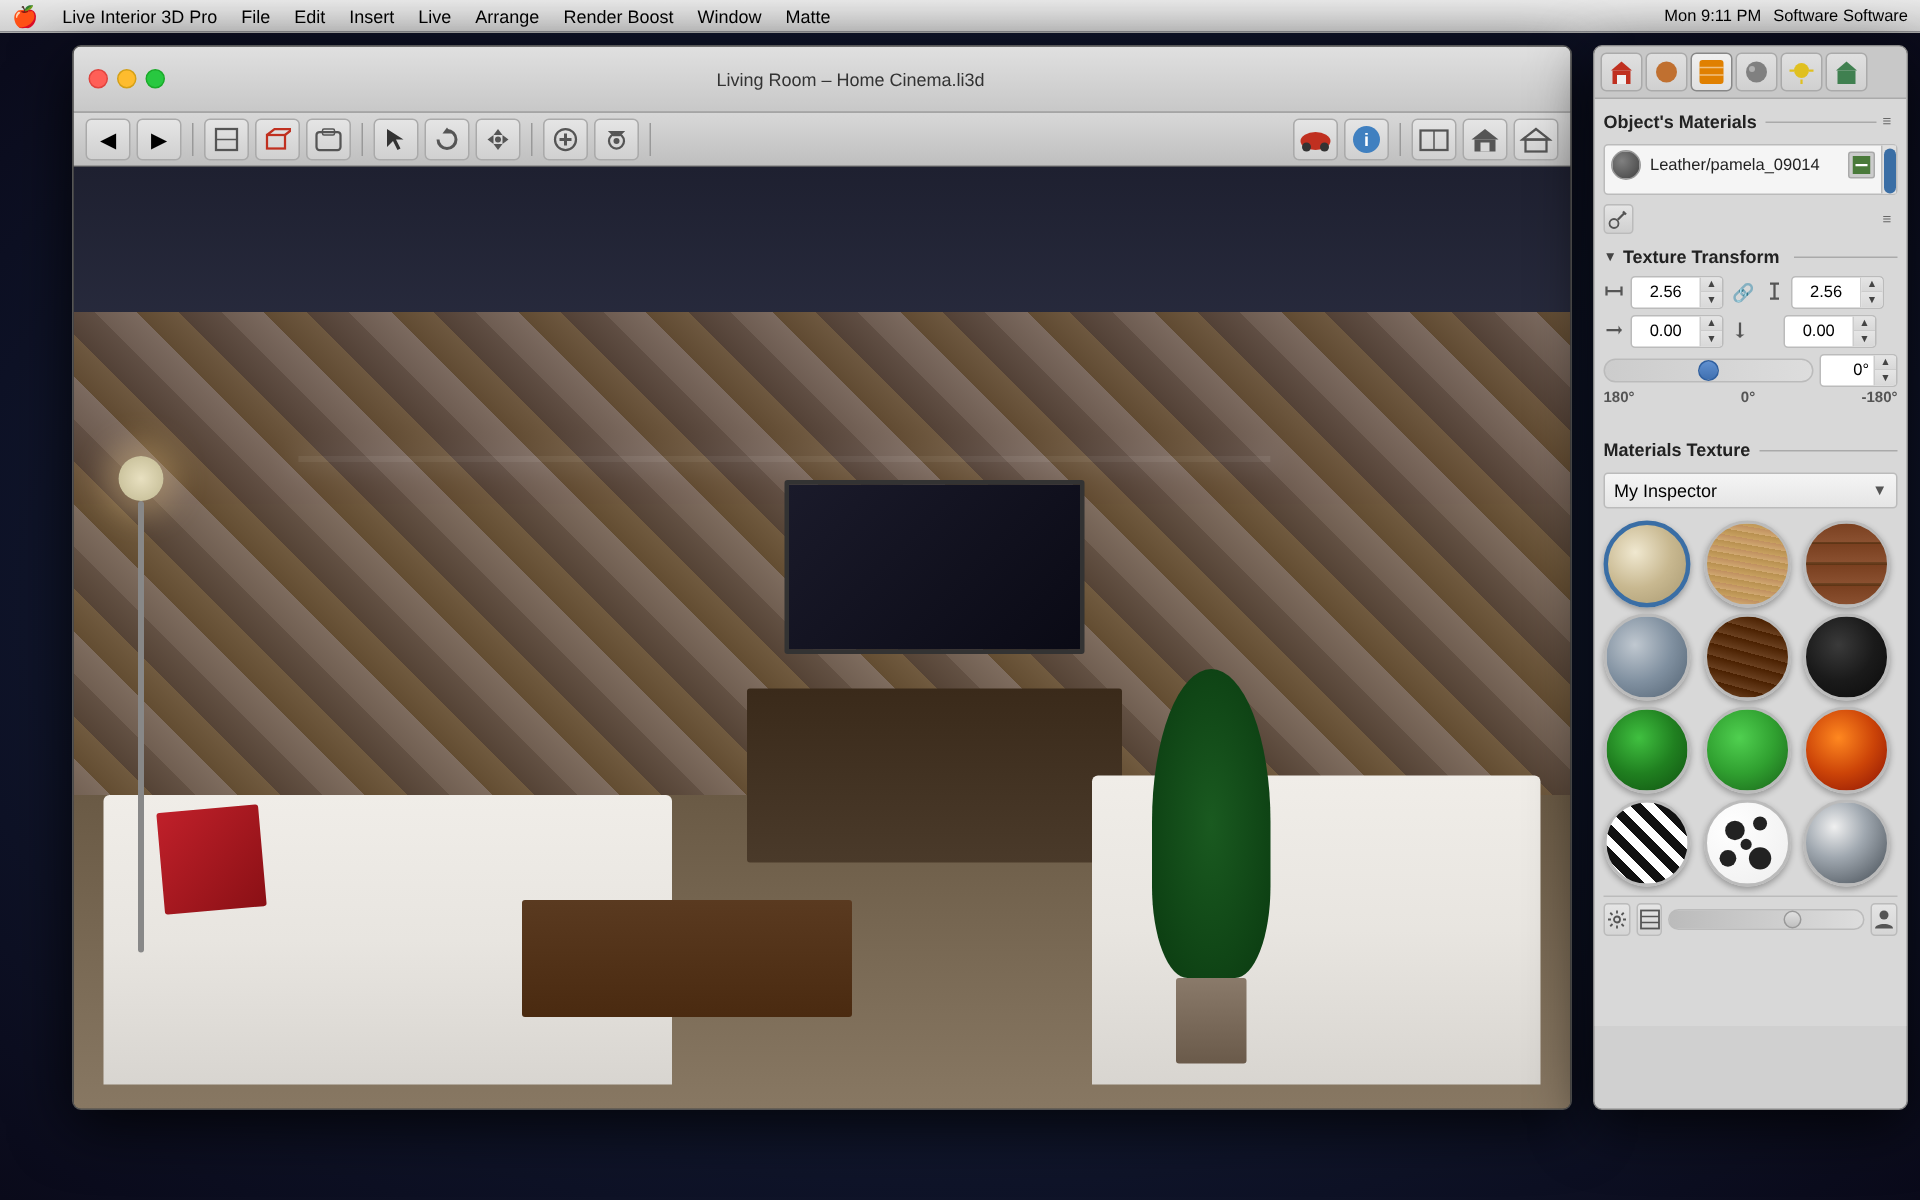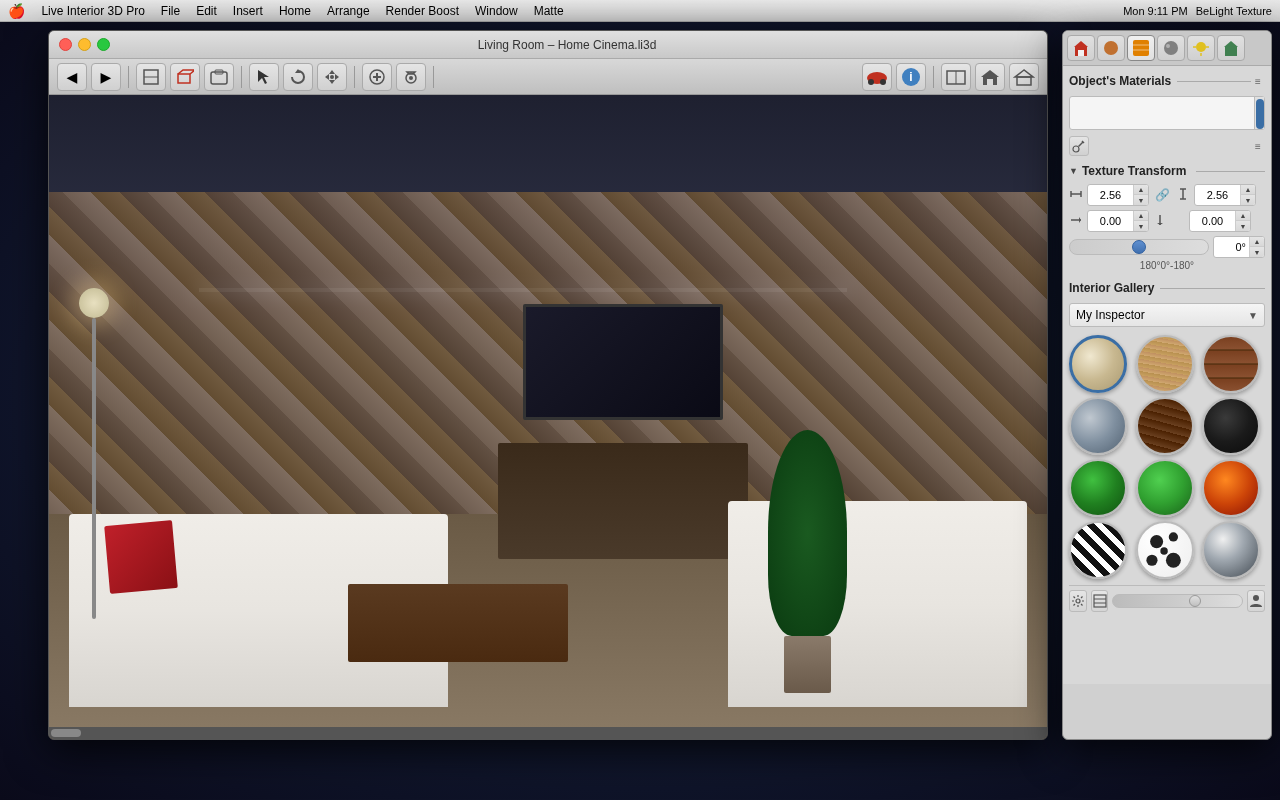--- a/index.html
+++ b/index.html
@@ -48,21 +48,21 @@
       width: 1000px;
       height: 710px;
       background: #3a3a3a;
       border-radius: 6px;
       box-shadow: 0 10px 40px rgba(0,0,0,0.8);
       overflow: hidden;
       border: 1px solid #555;
     }
 
     .window-titlebar {
-      height: 28px;
+      height: 44px;
       background: linear-gradient(to bottom, #e0e0e0, #c8c8c8);
       display: flex;
       align-items: center;
       padding: 0 10px;
       gap: 6px;
       border-bottom: 1px solid #aaa;
     }
     .traffic-light {
       width: 13px; height: 13px;
       border-radius: 50%;
@@ -569,22 +569,23 @@
       height: 20px;
       border: none;
       background: transparent;
       padding: 0 3px;
       font-size: 11px;
       text-align: right;
       outline: none;
     }
     .rotation-labels {
       display: flex;
-      justify-content: center;
-      margin-bottom: 8px;
+      justify-content: space-between;
+      margin-bottom: 20px;
+      font-weight: bold;
     }
     .rotation-label {
       font-size: 10px;
       color: #555;
     }
 
     
     .gallery-section { }
     .gallery-dropdown {
       width: 100%;
@@ -722,28 +723,28 @@
   </style>
 </head>
 <body>
 
 <div class="menubar">
   <span class="menubar-apple">🍎</span>
   <span class="menubar-item">Live Interior 3D Pro</span>
   <span class="menubar-item">File</span>
   <span class="menubar-item">Edit</span>
   <span class="menubar-item">Insert</span>
-  <span class="menubar-item">Home</span>
+  <span class="menubar-item">Live</span>
   <span class="menubar-item">Arrange</span>
   <span class="menubar-item">Render Boost</span>
   <span class="menubar-item">Window</span>
   <span class="menubar-item">Matte</span>
   <div class="menubar-right">
     <span>Mon 9:11 PM</span>
-    <span>BeLight Texture</span>
+    <span>Software Software</span>
   </div>
 </div>
 
 <div class="main-window">
   <div class="window-titlebar">
     <div class="traffic-light tl-close"></div>
     <div class="traffic-light tl-min"></div>
     <div class="traffic-light tl-max"></div>
     <div class="window-title">Living Room – Home Cinema.li3d</div>
     <div class="window-resize"></div>
@@ -930,20 +931,30 @@
   <div class="inspector-content">
 
     <div class="section-header">
       <span class="section-title">Object's Materials</span>
       <div class="section-line"></div>
       <div class="section-menu">≡</div>
     </div>
 
     <div class="materials-list-wrapper">
       <div class="materials-list-inner">
+        <div class="material-item">
+          <div class="material-swatch" style="background: radial-gradient(circle at 35% 35%, #808080, #404040);"></div>
+          <span class="material-name">Leather/pamela_09014</span>
+          <div class="material-icon">
+            <svg width="12" height="12" viewBox="0 0 12 12">
+                <rect x="0" y="0" width="12" height="12" fill="#4a7a3a"></rect>
+                <line x1="2" y1="6" x2="10" y2="6" stroke="white" stroke-width="1.5"></line>
+              </svg>
+          </div>
+        </div>
       </div>
       <div class="mat-scrollbar">
         <div class="mat-scroll-thumb"></div>
       </div>
     </div>
 
     <div class="search-bar">
       <div class="search-btn">
         <svg width="14" height="14" viewBox="0 0 14 14">
           <circle cx="4" cy="10" r="3" fill="none" stroke="#555" stroke-width="1.2"></circle>
@@ -1036,21 +1047,21 @@
       </div>
       <div class="rotation-labels">
         <span class="rotation-label">180°</span>
         <span class="rotation-label">0°</span>
         <span class="rotation-label">-180°</span>
       </div>
     </div>
 
     <div class="gallery-section">
       <div class="section-header">
-        <span class="section-title">Interior Gallery</span>
+        <span class="section-title">Materials Texture</span>
         <div class="section-line"></div>
       </div>
 
       <div class="gallery-dropdown">
         <span>My Inspector</span>
         <span class="dropdown-arrow">▼</span>
       </div>
 
       <div class="swatches-grid">
         <div class="swatch-item selected-swatch swatch-beige"></div>

